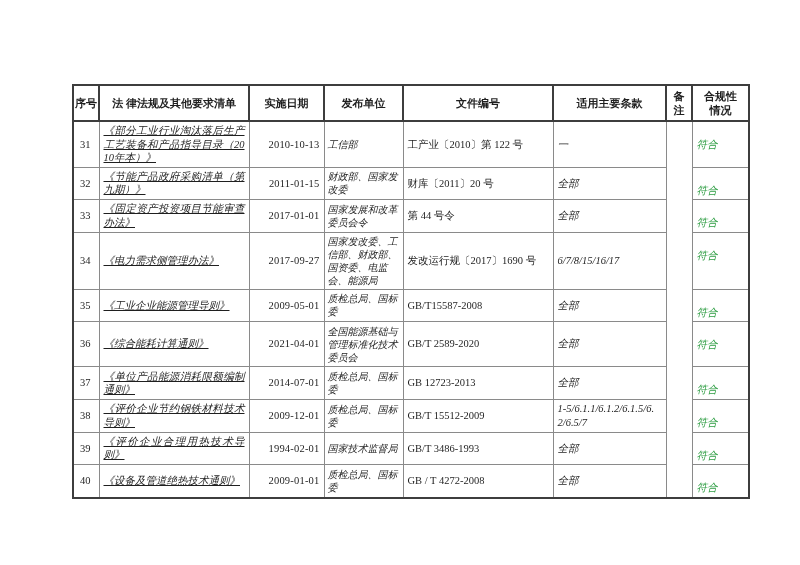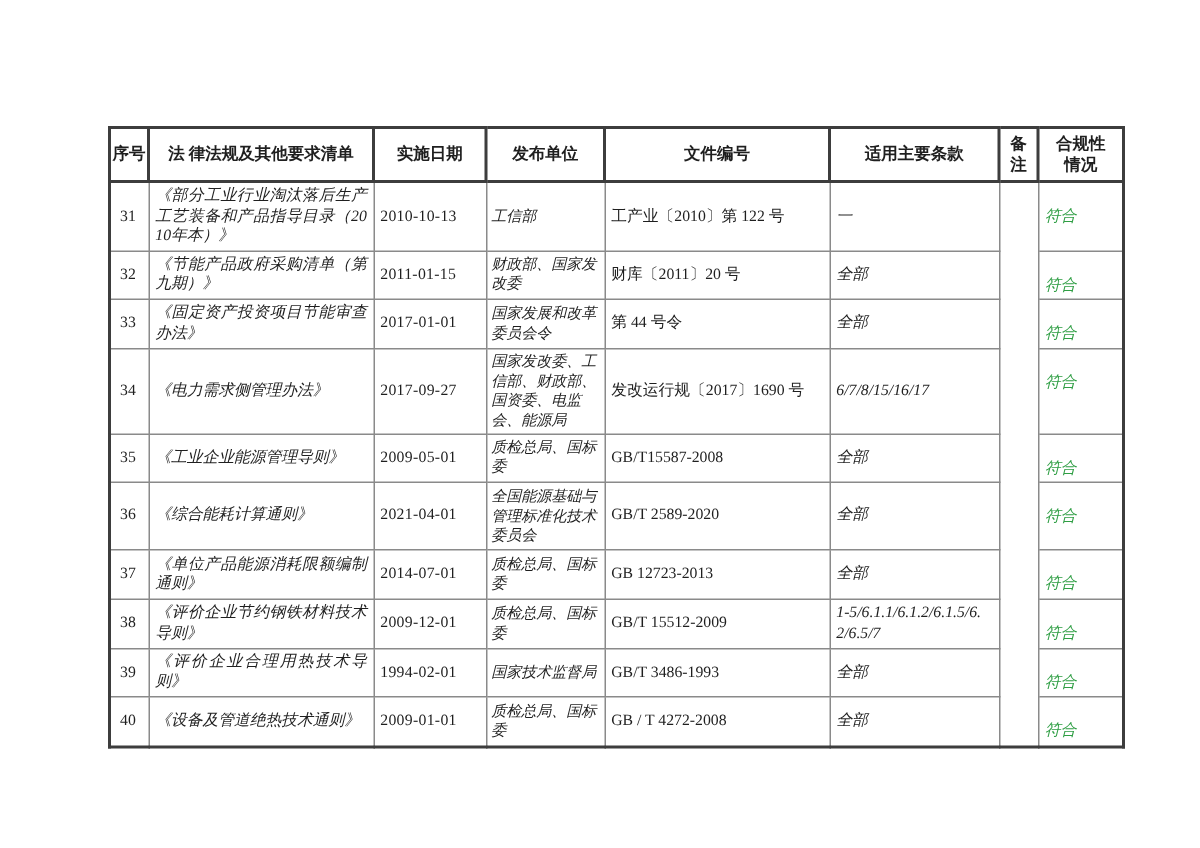--- a/index.html
+++ b/index.html
@@ -56,22 +56,22 @@
   tbody tr:nth-child(3)  { height: 31px; }
   tbody tr:nth-child(4)  { height: 55px; }
   tbody tr:nth-child(5)  { height: 27px; }
   tbody tr:nth-child(6)  { height: 45px; }
   tbody tr:nth-child(7)  { height: 33px; }
   tbody tr:nth-child(8)  { height: 32px; }
   tbody tr:nth-child(9)  { height: 28px; }
   tbody tr:nth-child(10) { height: 28px; }
 
   td.c-no     { text-align: left; padding-left: 6px; margin-top: 48px; }
-  td.c-law    { text-align: justify; font-style: italic; }
-  td.c-date   { text-align: left; letter-spacing: 0.2px; }
+  td.c-law    { text-align: justify; font-style: italic; text-decoration: underline; }
+  td.c-date   { text-align: right; letter-spacing: 0.2px; }
   td.c-pub    { font-style: italic; font-size: 10px; line-height: 13px; padding: 2px 3px; }
   td.c-doc    { }
   td.c-clause { font-style: italic; }
   td.c-remark { background: #ffffff; }
   td.c-comp   {
     color: var(--green);
     font-style: italic;
     vertical-align: top;
     padding-top: 16px;
   }

